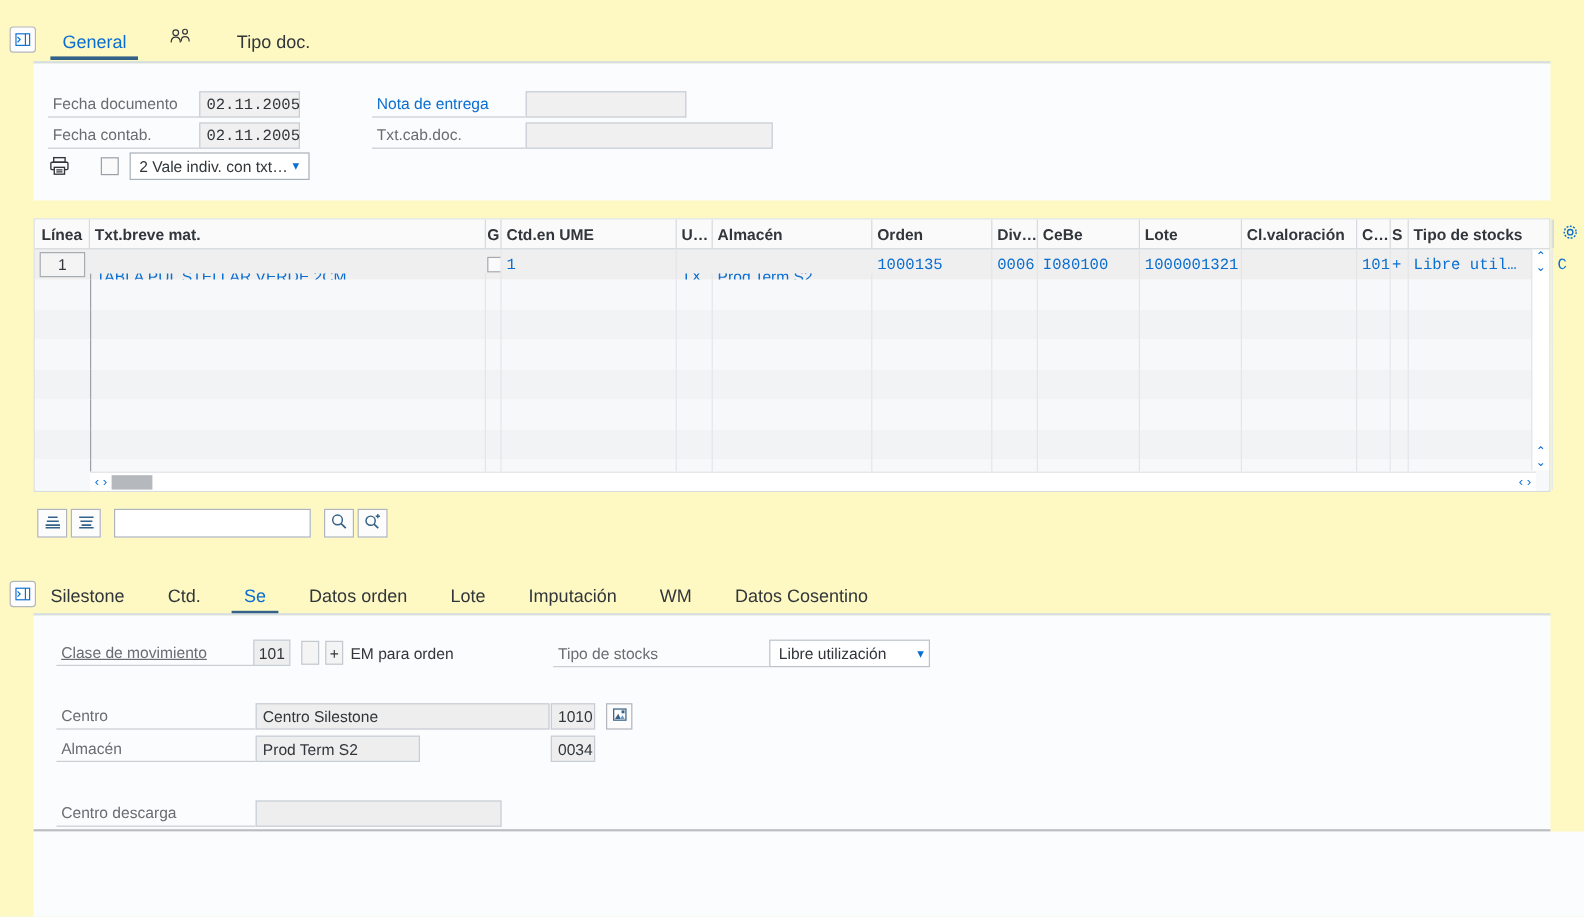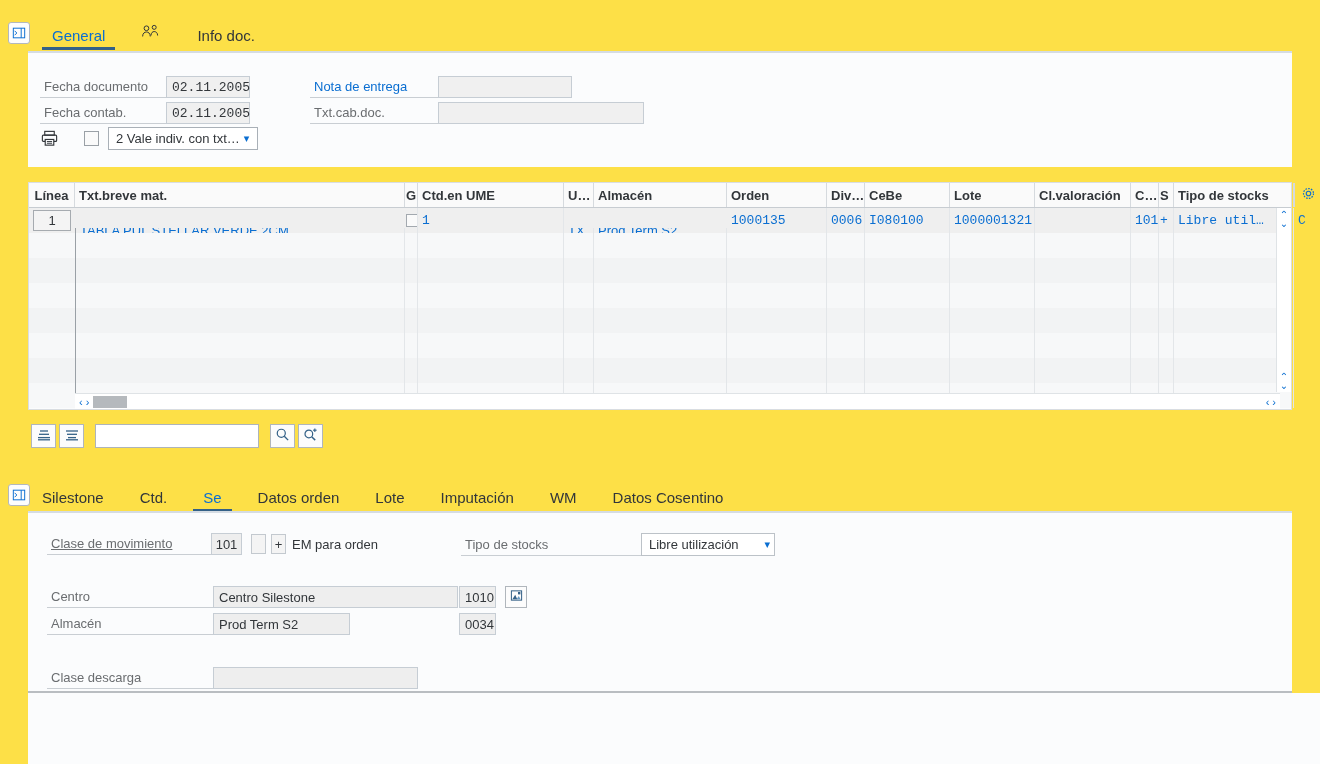--- a/index.html
+++ b/index.html
@@ -11,21 +11,21 @@
     background: #edf1f4;
     font-family: "Liberation Sans", sans-serif;
     font-size: 13px;
     color: #32363a;
   }
 
   .app {
     position: relative;
     width: 1320px;
     height: 764px;
-    background: #fde047;
+    background: #fef9c3;
   }
 
   .tabstrip-icon {
     width: 22px; height: 22px;
     border: 1px solid #b3b8bd;
     border-radius: 3px;
     background: #fdfdfd;
     display: flex; align-items: center; justify-content: center;
     flex: 0 0 auto;
   }
@@ -307,21 +307,21 @@
         <span>
           <svg width="20" height="16" viewBox="0 0 22 16">
             <circle cx="6" cy="5" r="2.6" fill="none" stroke="#32363a" stroke-width="1.1"></circle>
             <path d="M1.8 14 C1.8 10.4 4 9.1 6 9.1 C8 9.1 10.2 10.4 10.2 14" fill="none" stroke="#32363a" stroke-width="1.1"></path>
             <circle cx="14.5" cy="4" r="2.2" fill="none" stroke="#32363a" stroke-width="1.1"></circle>
             <path d="M11 13 C11 10 12.8 8.6 14.5 8.6 C16.2 8.6 18.3 9.8 18.3 13" fill="none" stroke="#32363a" stroke-width="1.1"></path>
           </svg>
         </span>
       </div>
       <div class="tab">
-        <span>Info doc.</span>
+        <span>Tipo doc.</span>
       </div>
     </div>
   </div>
   <div id="top-underline"></div>
 
   <div id="header-panel">
 
     <div class="fld" style="left:12px; top:23px;">
       <div class="fld-label" style="width:126px;">Fecha documento</div>
       <div class="inp" style="width:84px;">02.11.2005</div>
@@ -688,21 +688,21 @@
     </div>
 
     <div class="fld" style="left:19px; top:100px;">
       <div class="fld-label" style="width:166px;">Almacén</div>
       <div class="inp plain" style="width:137px;">Prod Term S2</div>
       <span style="display:inline-block;width:109px;"></span>
       <div class="inp plain" style="width:37px;">0034</div>
     </div>
 
     <div class="fld" style="left:19px; top:154px;">
-      <div class="fld-label" style="width:166px;">Clase descarga</div>
+      <div class="fld-label" style="width:166px;">Centro descarga</div>
       <div class="inp plain" style="width:205px;"></div>
     </div>
 
   </div>
 
   <div id="bottom-line"></div>
   <div id="bottom-white"></div>
 
 </div>
 

